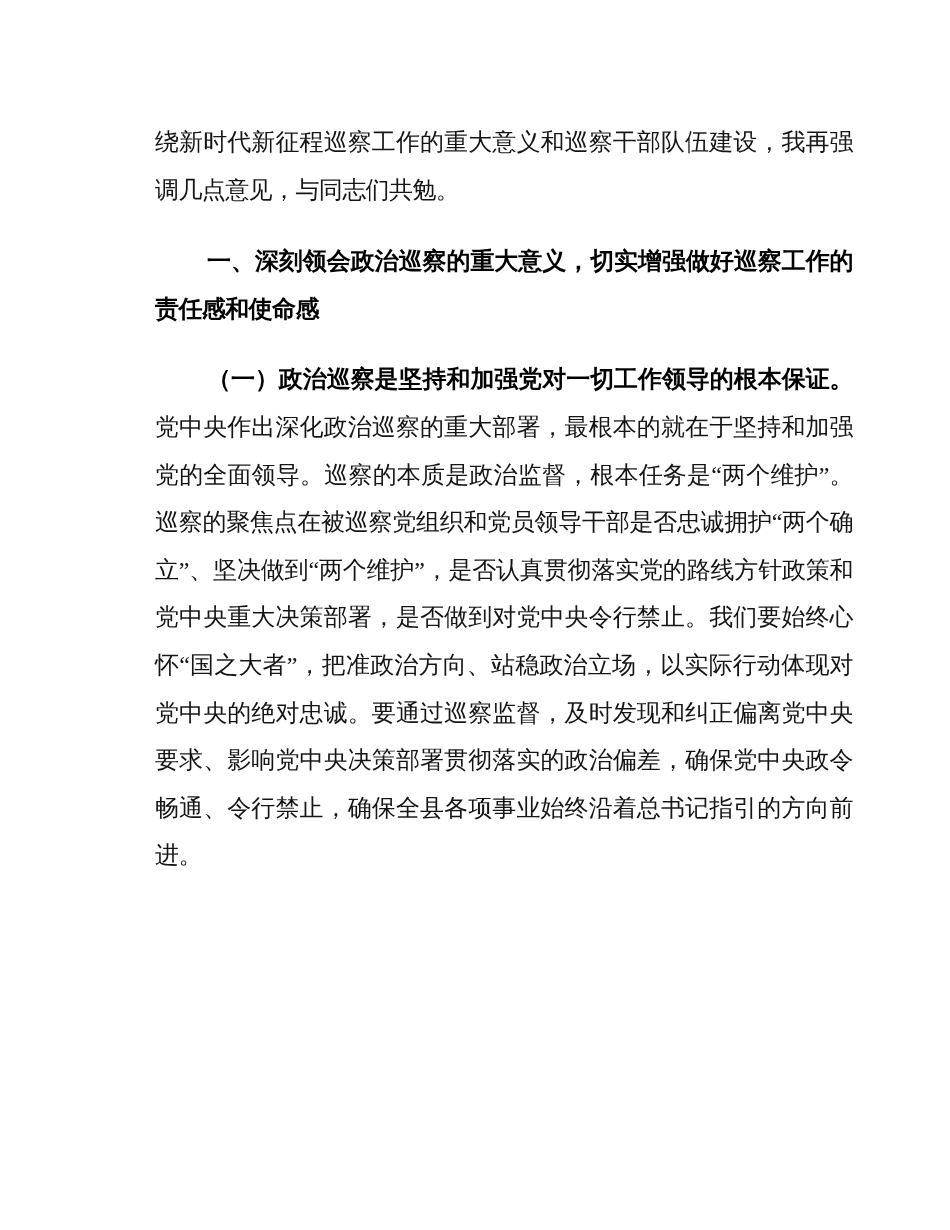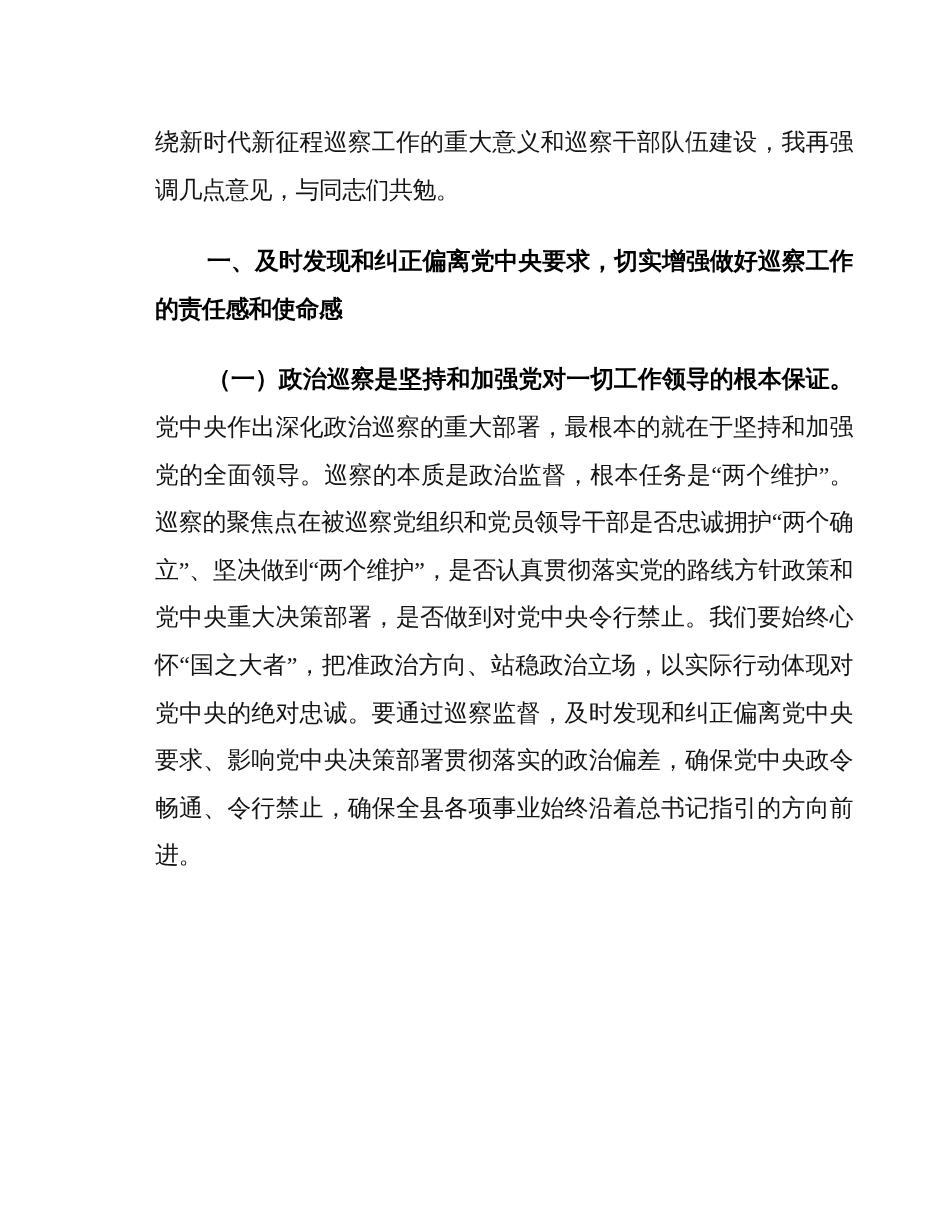--- a/index.html
+++ b/index.html
@@ -49,18 +49,18 @@
     color: #000000;
   }
 </style>
 </head>
 <body>
 
 <div class="page">
   <div class="doc">
     <p class="no-indent">绕新时代新征程巡察工作的重大意义和巡察干部队伍建设，我再强调几点意见，与同志们共勉。</p>
 
-    <p class="heading indent">一、及时发现和纠正偏离党中央要求，切实增强做好巡察工作的责任感和使命感</p>
+    <p class="heading indent">一、深刻领会政治巡察的重大意义，切实增强做好巡察工作的责任感和使命感</p>
 
 
     <p class="indent"><span class="bold-lead">（一）政治巡察是坚持和加强党对一切工作领导的根本保证。</span><span>党中央作出深化政治巡察的重大部署，最根本的就在于坚持和加强党的全面领导。巡察的本质是政治监督，根本任务是“两个维护”。巡察的聚焦点在被巡察党组织和党员领导干部是否忠诚拥护“两个确立”、坚决做到“两个维护”，是否认真贯彻落实党的路线方针政策和党中央重大决策部署，是否做到对党中央令行禁止。我们要始终心怀“国之大者”，把准政治方向、站稳政治立场，以实际行动体现对党中央的绝对忠诚。要通过巡察监督，及时发现和纠正偏离党中央要求、影响党中央决策部署贯彻落实的政治偏差，确保党中央政令畅通、令行禁止，确保全县各项事业始终沿着总书记指引的方向前进。</span></p>
   </div>
 </div>
 
 </body></html>

